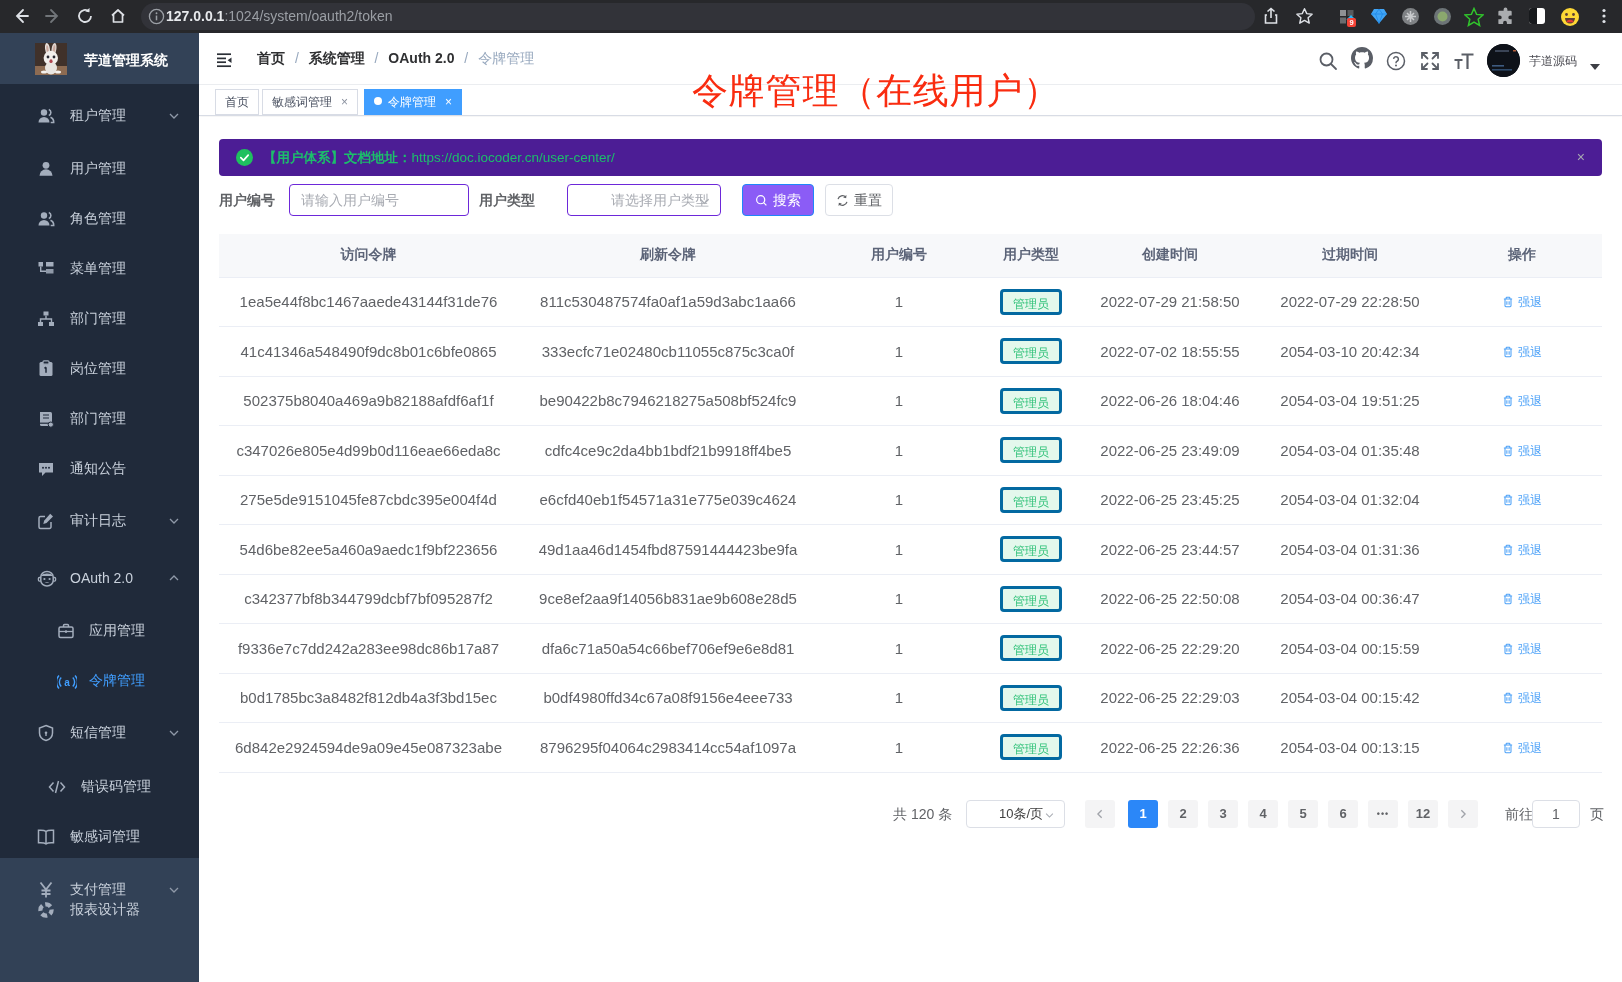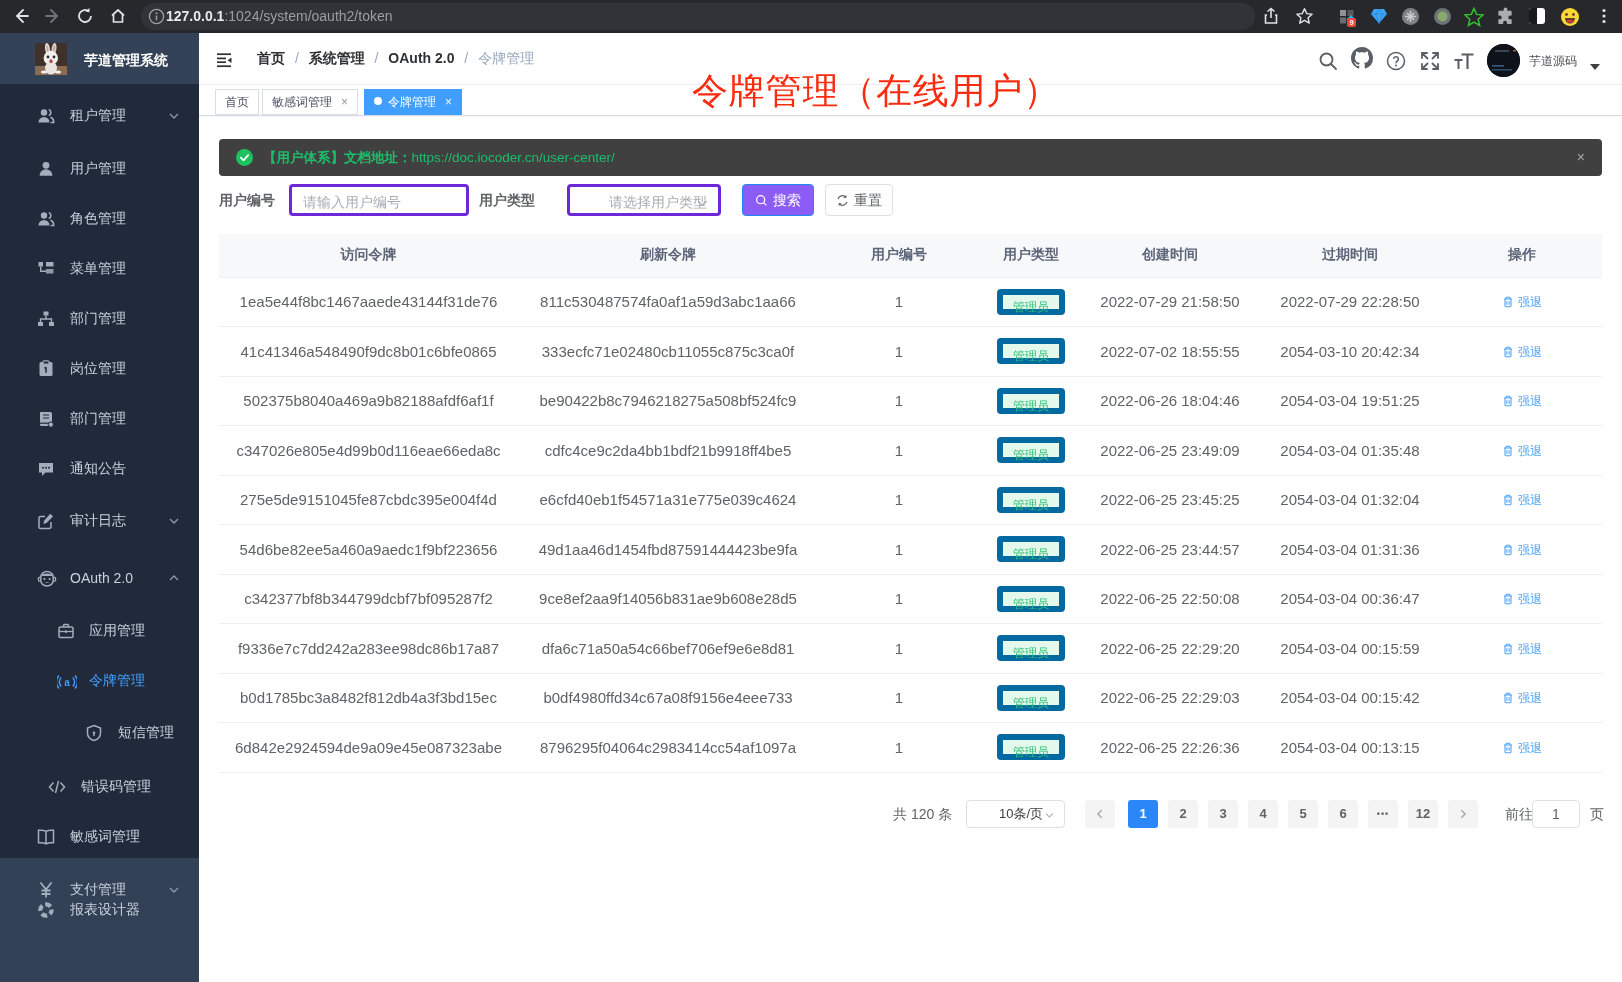--- a/index.html
+++ b/index.html
@@ -43,35 +43,35 @@
 
 #tabsbar { position:absolute; left:199px; top:85px; width:1423px; height:31px; background:#fff; border-bottom:1px solid #d8dce5; box-shadow:0 1px 3px rgba(0,0,0,.06); }
 .tab { position:absolute; top:4px; height:26px; line-height:24px; border:1px solid #d8dce5; background:#fff; color:#495060; font-size:12px; padding:0 9px; }
 .tab .x { display:inline-block; margin-left:9px; color:#8a919f; font-size:12px; }
 .tab.on { background:#409eff; border-color:#409eff; color:#fff; }
 .tab.on .dot { display:inline-block; width:8px; height:8px; border-radius:50%; background:#fff; margin-right:6px; position:relative; top:-1px; }
 .tab.on .x { color:#fff; }
 
 
 #content { position:absolute; left:199px; top:117px; width:1423px; height:865px; background:#fff; }
-#alert { position:absolute; left:20px; top:22px; width:1383px; height:37px; background:#404040; border-radius:4px; }
+#alert { position:absolute; left:20px; top:22px; width:1383px; height:37px; background:#4c1d95; border-radius:4px; }
 #alert .msg { position:absolute; left:44px; top:0; height:37px; line-height:37px; font-size:13.5px; color:#1cbe6b; }
 #alert .closex { position:absolute; right:17px; top:0; height:37px; line-height:37px; color:#a8abb2; font-size:14px; }
 .flabel { position:absolute; top:67px; height:32px; line-height:32px; font-size:14px; font-weight:bold; color:#606266; }
-.finput { position:absolute; top:67px; height:32px; border:3px solid #6d28d9; border-radius:4px; background:#fff; line-height:30px; font-size:14px; color:#a8abb2; padding:0 11px; }
+.finput { position:absolute; top:67px; height:32px; border:1px solid #6d28d9; border-radius:4px; background:#fff; line-height:30px; font-size:14px; color:#a8abb2; padding:0 11px; }
 .btn { position:absolute; top:67px; height:32px; border-radius:4px; font-size:14px; line-height:30px; text-align:center; }
 #btn-search { left:543px; width:72px; background:#8b5cf6; color:#fff; border:1px solid #1f87f8; }
 #btn-reset { left:626px; width:68px; background:#fff; color:#606266; border:1px solid #dcdfe6; }
 
 
 #tbl { position:absolute; left:20px; top:116.5px; width:1383px; }
 #tbl table { border-collapse:collapse; width:1383px; table-layout:fixed; font-size:14px; color:#606266; }
 #tbl th { background:#f7f8fa; color:#5c6478; font-weight:bold; height:43.5px; text-align:center; border-bottom:1px solid #ebeef5; font-size:14px; }
 #tbl td { height:49.5px; text-align:center; border-bottom:1px solid #ebeef5; font-size:15px; }
-.tag { display:inline-block; height:26px; line-height:24px; padding:0 10px; font-size:12px; color:#2fc178; background:#e4f8ec; border:6px solid #0369a1; border-radius:4px; }
+.tag { display:inline-block; height:26px; line-height:24px; padding:0 10px; font-size:12px; color:#2fc178; background:#e4f8ec; border:3px solid #0369a1; border-radius:4px; }
 .oplink { color:#4aa0f8; font-size:12px; }
 .oplink svg { vertical-align:-2px; margin-right:4px; }
 
 
 #pager { position:absolute; left:0; top:683px; width:1403px; height:28px; font-size:13px; color:#606266; }
 .pgtotal { position:absolute; left:694px; top:0; line-height:28px; font-size:14px; }
 .pgsize { position:absolute; left:767px; top:0; width:99px; height:28px; border:1px solid #dcdfe6; border-radius:4px; line-height:26px; font-size:13px; padding-left:32px; color:#404040; }
 .pgsize .dn { position:absolute; right:10px; top:10px; width:9px; height:9px; color:#a8abb2; }
 .pbtn { position:absolute; top:0; width:30px; height:28px; border-radius:3px; background:#f4f4f5; text-align:center; line-height:28px; font-weight:bold; color:#606266; font-size:13px; }
 .pbtn.on { background:#2b87f8; color:#fff; }
@@ -275,21 +275,21 @@
             </svg></span>
           <span class="tx">应用管理</span>
         </div>
         <div class="mi sub active" style="top: 623px;">
           <span class="ic"><svg width="20" height="20" viewBox="0 0 20 20">
               <text x="10" y="14" font-size="10" text-anchor="middle" fill="currentColor" font-weight="bold">a</text>
               <path d="M4.2 5.5 a6.5 6.5 0 0 0 0 9 M2 3.5 a9.5 9.5 0 0 0 0 13 M15.8 5.5 a6.5 6.5 0 0 1 0 9 M18 3.5 a9.5 9.5 0 0 1 0 13" stroke="currentColor" fill="none" stroke-width="1.4"></path>
             </svg></span>
           <span class="tx">令牌管理</span>
         </div>
-        <div class="mi" style="top: 675px; margin-left: 48px;">
+        <div class="mi" style="top: 675px;">
           <span class="ic"><svg width="18" height="18" viewBox="0 0 18 18">
               <path d="M9 1.5 L15.5 4 V9 c0 4-3 6.5-6.5 7.5 C5.5 15.5 2.5 13 2.5 9 V4 Z" stroke="currentColor" fill="none" stroke-width="1.5"></path>
               <circle cx="9" cy="8.8" r="1.3" fill="currentColor"></circle>
               <path d="M9 9.5 V12" stroke="currentColor" stroke-width="1.4"></path>
             </svg></span>
           <span class="tx">短信管理</span>
           <svg class="ar" viewBox="0 0 10 10">
             <path d="M1 3 L5 7 L9 3" stroke="currentColor" fill="none" stroke-width="1.3"></path>
           </svg>
         </div>

